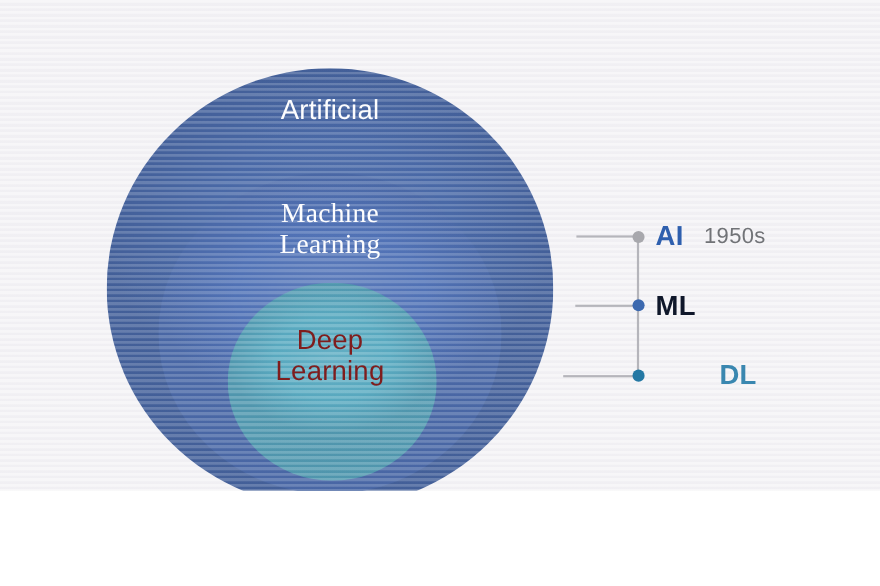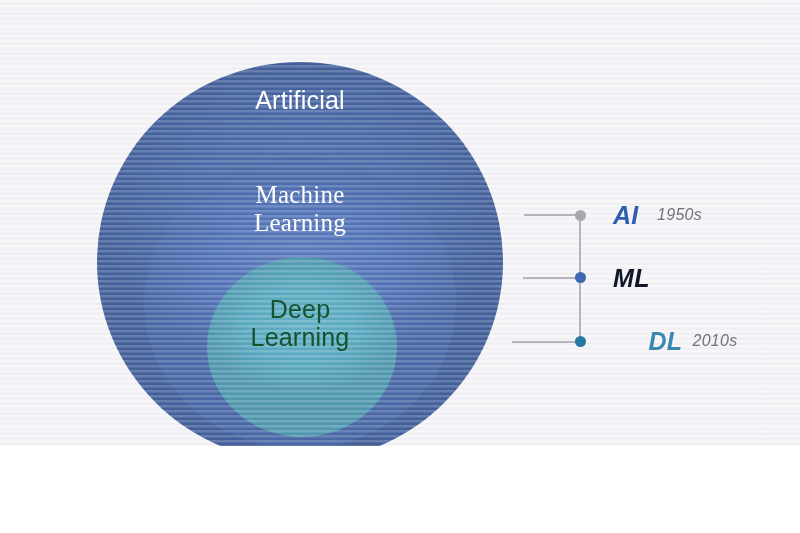--- a/index.html
+++ b/index.html
@@ -68,62 +68,61 @@
     width: 11px; height: 11px;
     border-radius: 50%;
     z-index: 2;
   }
   .dot-ai { left: 575px; top: 210px; }
   .dot-ml { left: 575px; top: 272px; }
   .dot-dl { left: 575px; top: 336px; }
 
   .t-text {
     position: absolute;
-    left: 613px;
+    left: 596px;
     width: 160px;
     height: 28px;
     display: flex;
     align-items: center;
     z-index: 2;
-    font-style: italic;
   }
   .t-text-ai { top: 201px; }
   .t-text-ml { top: 264px; }
   .t-text-dl { top: 327px; justify-content: center; }
 
   .t-abbr {
     display: inline-block;
     width: 44px;
     font-size: 25px;
     font-weight: 700;
     letter-spacing: 0.3px;
   }
   .t-year {
-    font-size: 16px;
+    font-size: 20px;
     font-weight: 400;
     letter-spacing: 0.3px;
   }
 </style>
 </head>
 <body>
 
 <div class="stage" style="background-color: rgb(244, 243, 246);">
 
   <div class="circle circle-ai" style="background-color: rgb(58, 93, 161);"></div>
   <div class="circle circle-ml" style="background-color: rgb(66, 103, 177);"></div>
   <div class="circle circle-dl" style="background-color: rgb(75, 164, 188);"></div>
 
   <div class="circle-label label-ai" style="color: rgb(253, 253, 254);">
     <div>Artificial</div>
   </div>
   <div class="circle-label label-ml" style="color: rgb(253, 253, 254); font-family: Liberation Serif, serif;">
     <div>Machine</div>
     <div>Learning</div>
   </div>
-  <div class="circle-label label-dl" style="color: #14532d;">
+  <div class="circle-label label-dl" style="color: #7f1d1d;">
     <div>Deep</div>
     <div>Learning</div>
   </div>
 
   <div>
     <div class="vline" style="background-color: rgb(181, 181, 187);"></div>
 
     <div class="hline hline-ai" style="background-color: rgb(181, 181, 187);"></div>
     <div class="hline hline-ml" style="background-color: rgb(181, 181, 187);"></div>
     <div class="hline hline-dl" style="background-color: rgb(181, 181, 187);"></div>
@@ -134,17 +133,16 @@
 
     <div class="t-text t-text-ai">
       <span class="t-abbr" style="color: rgb(46, 95, 174);">AI</span>
       <span class="t-year" style="color: rgb(113, 115, 119);">1950s</span>
     </div>
     <div class="t-text t-text-ml">
       <span class="t-abbr" style="color: #0f172a;">ML</span>
     </div>
     <div class="t-text t-text-dl">
       <span class="t-abbr" style="color: rgb(58, 135, 176);">DL</span>
-      <span class="t-year" style="color: rgb(113, 115, 119);">2010s</span>
     </div>
   </div>
 
 </div>
 
 </body></html>

